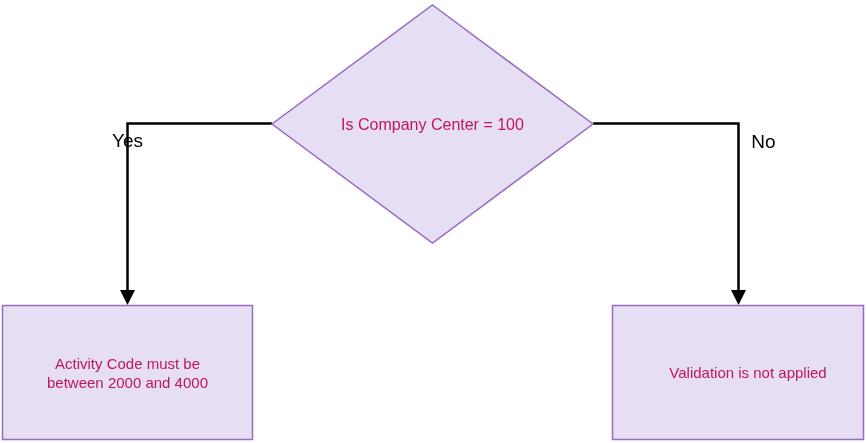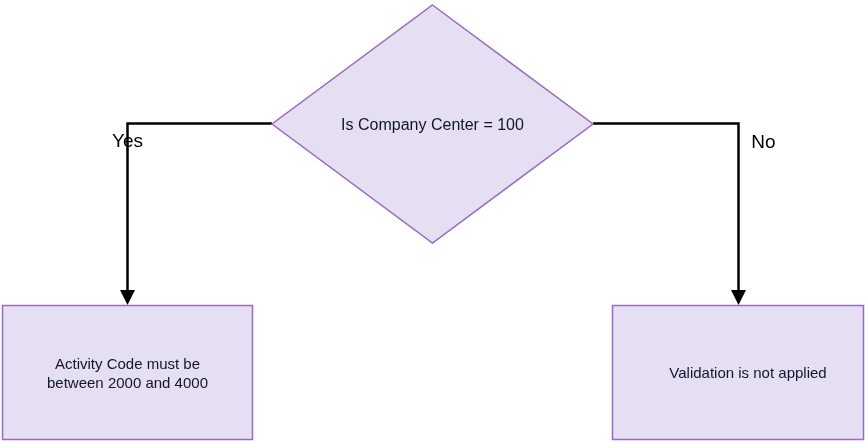--- a/index.html
+++ b/index.html
@@ -26,21 +26,21 @@
     font-size: 19px;
     line-height: 19px;
     text-align: center;
     white-space: nowrap;
   }
   .node-label {
     position: absolute;
     display: flex;
     align-items: center;
     justify-content: center;
-    color: #0f172a;
+    color: #be185d;
     font-size: 15px;
     line-height: 19px;
     text-align: center;
   }
   .decision-label-area {
     left: 272px; top: 5px;
     width: 321px; height: 238px;
     font-size: 16px;
   }
   .yes-box-area {

